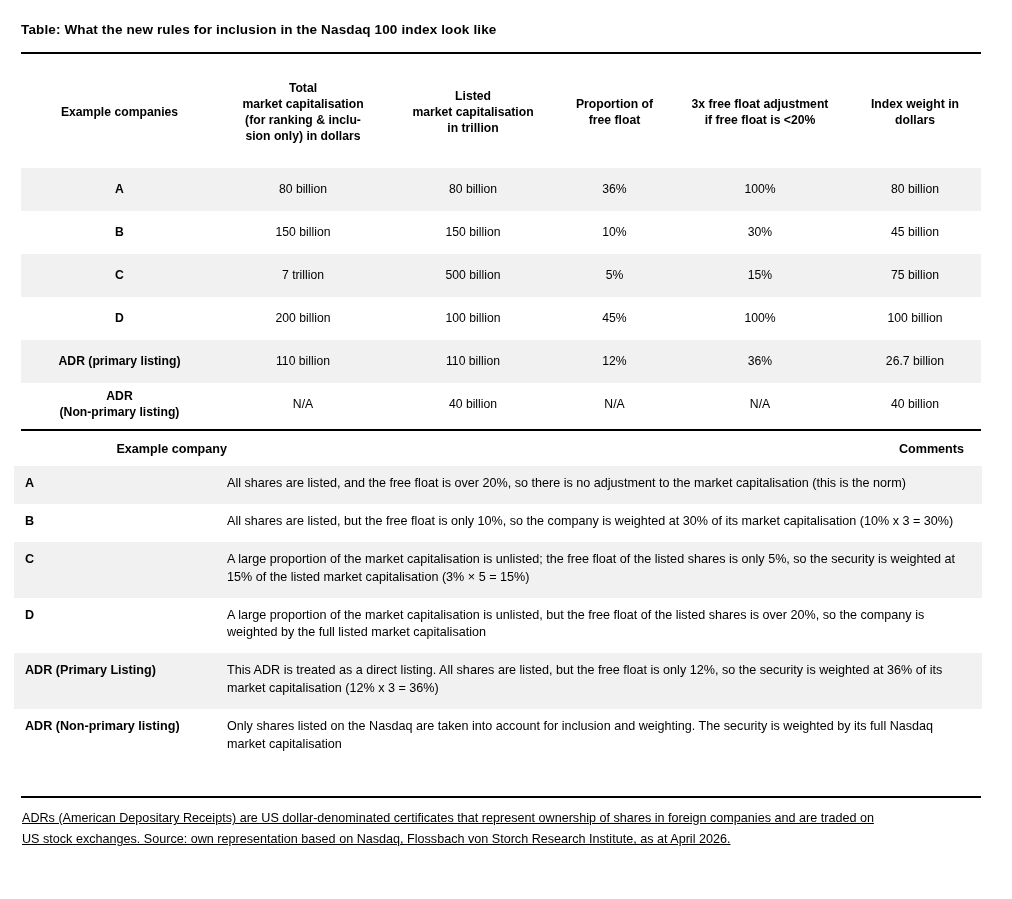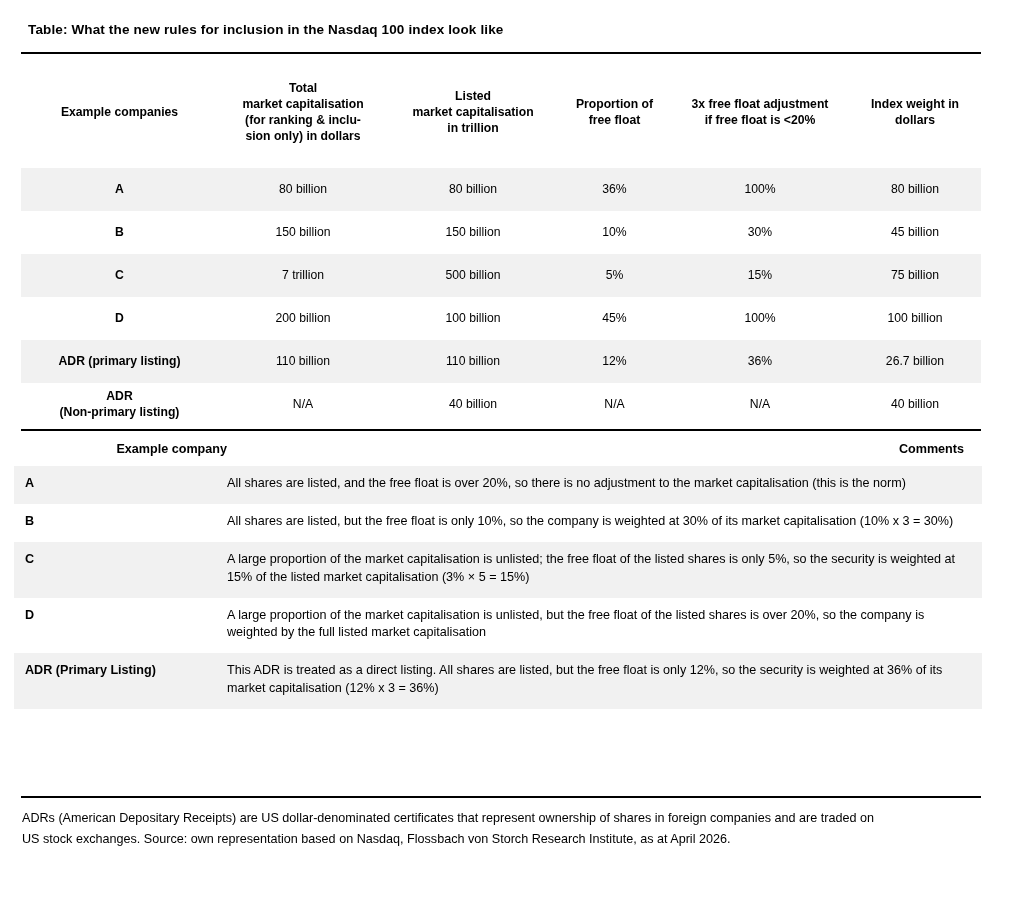--- a/index.html
+++ b/index.html
@@ -17,21 +17,21 @@
   .page {
     position: relative;
     width: 1012px;
     height: 899px;
     overflow: hidden;
   }
 
   
   .title {
     position: absolute;
-    left: 28px;
+    left: 21px;
     top: 22px;
     font-size: 13.5px;
     font-weight: bold;
     letter-spacing: 0.01em;
     white-space: nowrap;
   }
 
   
   .rule {
     position: absolute;
@@ -109,20 +109,21 @@
 
   
   .footnote {
     position: absolute;
     left: 22px;
     top: 808px;
     width: 860px;
     font-size: 12.6px;
     line-height: 1.68;
     color: #000000;
+    text-decoration: underline;
   }
 </style>
 </head>
 <body>
 
 <div class="page">
 
   <div class="title">Table: What the new rules for inclusion in the Nasdaq 100 index look like</div>
 
   <div class="rule rule-top"></div>
@@ -248,20 +249,24 @@
         <td class="c-cm">A large proportion of the market capitalisation is unlisted; the free float of the listed shares is only 5%, so the security is weighted at 15% of the listed market capitalisation (3% × 5 = 15%)</td>
       </tr>
       <tr>
         <td class="ex c-ex">D</td>
         <td class="c-cm">A large proportion of the market capitalisation is unlisted, but the free float of the listed shares is over 20%, so the company is weighted by the full listed market capitalisation</td>
       </tr>
       <tr class="shade">
         <td class="ex c-ex">ADR (Primary Listing)</td>
         <td class="c-cm">This ADR is treated as a direct listing. All shares are listed, but the free float is only 12%, so the security is weighted at 36% of its market capitalisation (12% x 3 = 36%)</td>
       </tr>
+      <tr>
+        <td class="ex c-ex">ADR (Non-primary listing)</td>
+        <td class="c-cm">Only shares listed on the Nasdaq are taken into account for inclusion and weighting. The security is weighted by its full Nasdaq market capitalisation</td>
+      </tr>
     </tbody>
   </table>
 
   <div class="rule rule-bottom"></div>
 
   <div class="footnote">ADRs (American Depositary Receipts) are US dollar-denominated certificates that represent ownership of shares in foreign companies and are traded on US stock exchanges. Source: own representation based on Nasdaq, Flossbach von Storch Research Institute, as at April 2026.</div>
 
 </div>
 
 </body></html>

